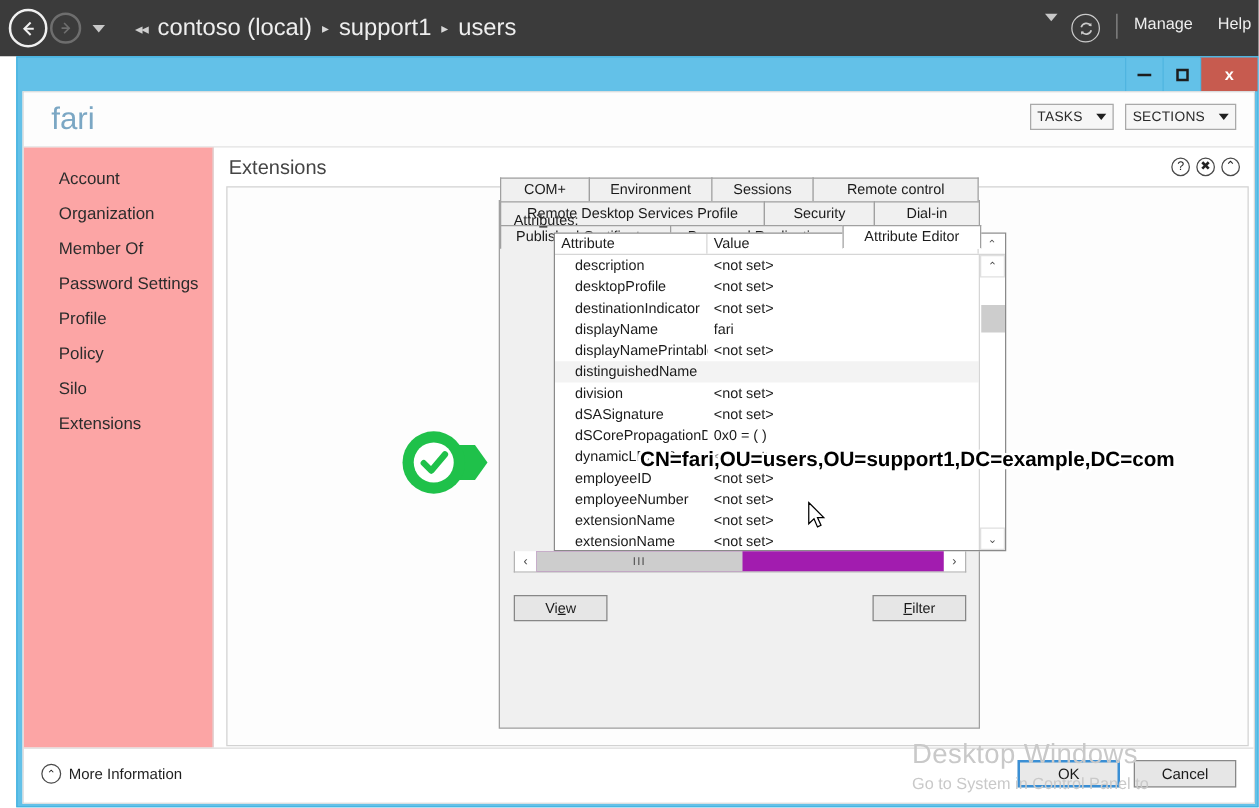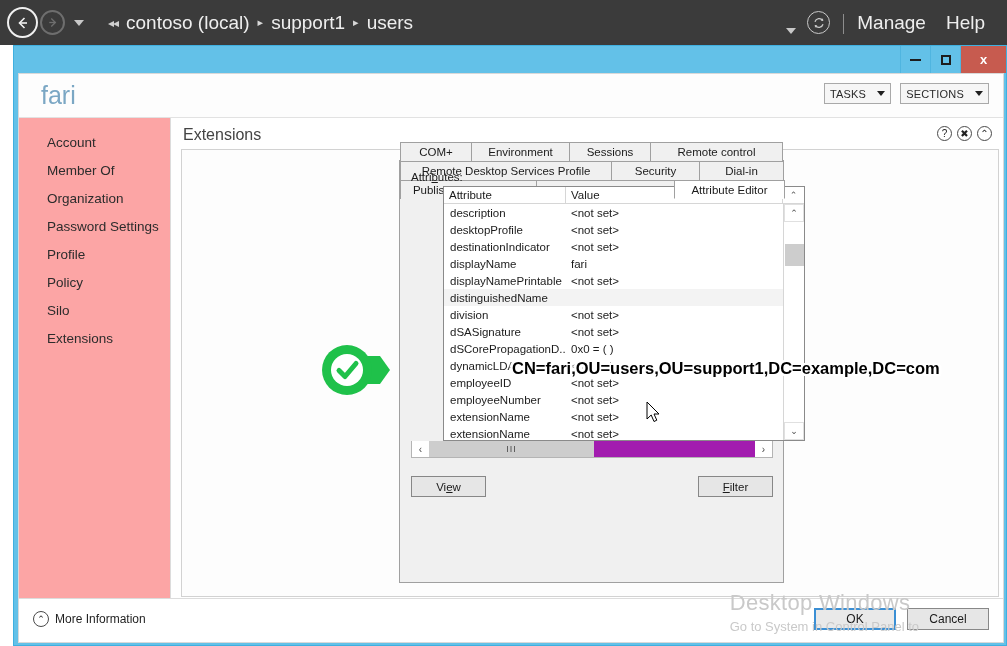--- a/index.html
+++ b/index.html
@@ -42,22 +42,22 @@
   .crumbs {
     display: flex; align-items: center;
     margin-left: 24px;
     color: #e8e8e8;
     font-size: 19px;
   }
   .crumb-prev { font-size: 12px; color: #cfcfcf; margin-right: 8px; letter-spacing: -1px; }
   .crumb { color: #eeeeee; }
   .crumb-sep { margin: 0 8px; font-size: 11px; color: #d8d8d8; }
   .topbar-right {
-    margin-left: auto; display: flex; align-items: flex-end;
-    padding-right: 22px; color: #e6e6e6; font-size: 19px;
+    margin-left: auto; display: flex; align-items: flex-start;
+    padding-right: 6px; color: #e6e6e6; font-size: 13px;
   }
   .refresh-circle {
     width: 23px; height: 23px; border-radius: 50%;
     border: 1.5px solid #c9c9c9; color: #c9c9c9;
     display: flex; align-items: center; justify-content: center;
     margin-left: 11px;
   }
   .vdiv { width: 1px; height: 20px; background: #8d8d8d; margin: 0 13px; }
   .topbar-link { margin-left: 20px; color: #eeeeee; }
 
@@ -183,21 +183,21 @@
     font-size: 11.5px; color: #1b1b1b; padding-left: 5px;
     display: flex; align-items: center;
     border-right: 1px solid #d6d6d6;
   }
   .hc.c1 { width: 122px; }
   .hc.c2 { width: 217px; }
   .hc.c3 { width: 21px; justify-content: center; padding-left: 0; border-right: none; color: #555; font-size: 9px; }
   .lb-rows { position: absolute; left: 0; top: 17px; right: 21px; bottom: 0; }
   .lb-row { display: flex; height: 17px; align-items: center; font-size: 11.5px; color: #1b1b1b; }
   .lb-row.hl { background: #f3f3f3; }
-  .cell-a { width: 122px; padding-left: 6px; white-space: nowrap; overflow: hidden; }
+  .cell-a { width: 122px; padding-left: 16px; white-space: nowrap; overflow: hidden; }
   .cell-v { width: 217px; padding-left: 5px; white-space: nowrap; overflow: hidden; }
 
   
   .vsb {
     position: absolute; right: 0; top: 17px; width: 21px; bottom: 0;
     background: #ffffff; border-left: 1px solid #d6d6d6;
   }
   .vsb-btn {
     height: 18px; width: 100%; display: flex; align-items: center; justify-content: center;
     font-size: 9px; color: #4a4a4a; background: #ffffff; border: 1px solid #e0e0e0;
@@ -365,24 +365,24 @@
         </div>
       </div>
 
       <div class="pg-body">
 
         <div class="sidebar">
           <div class="side-item">
             <span>Account</span>
           </div>
           <div class="side-item">
+            <span>Organization</span>
+          </div>
+          <div class="side-item">
             <span>Member Of</span>
-          </div>
-          <div class="side-item">
-            <span>Organization</span>
           </div>
           <div class="side-item">
             <span>Password Settings</span>
           </div>
           <div class="side-item">
             <span>Profile</span>
           </div>
           <div class="side-item">
             <span>Policy</span>
           </div>

